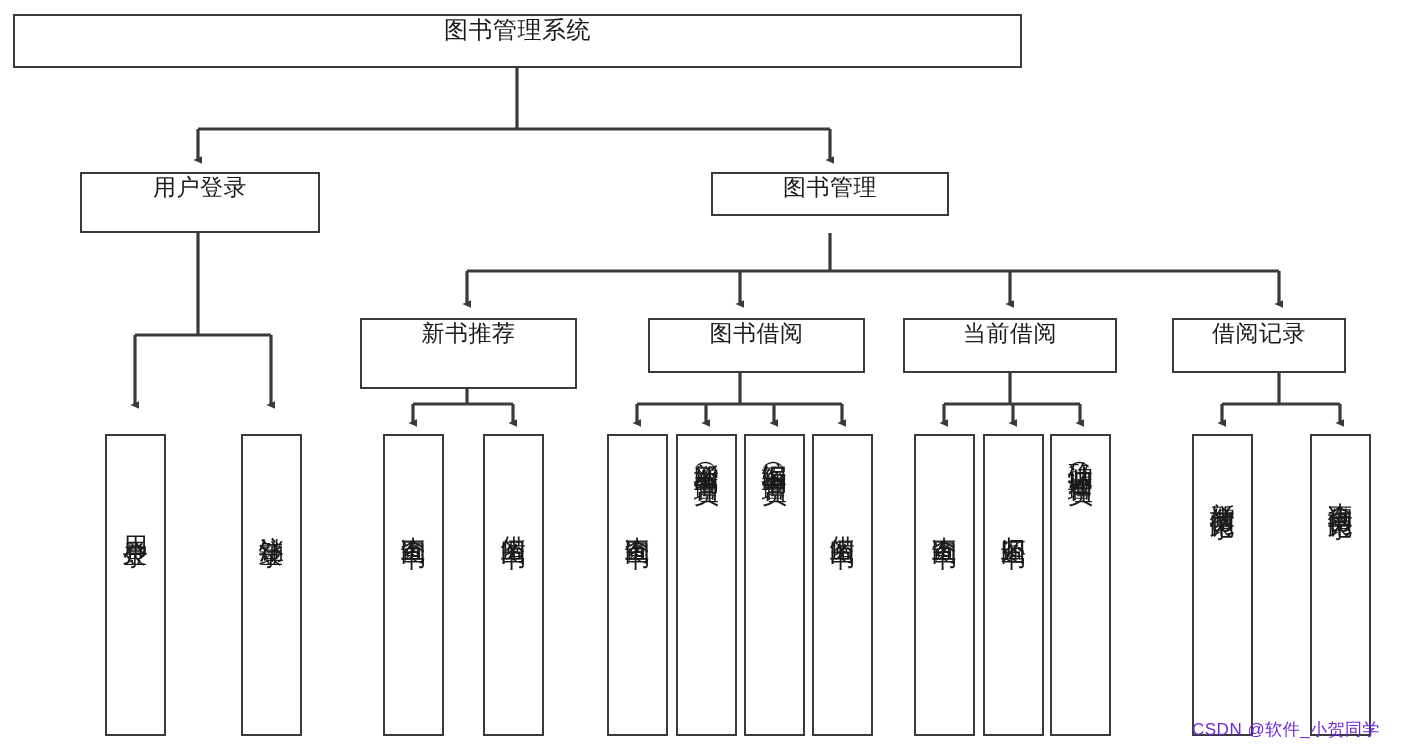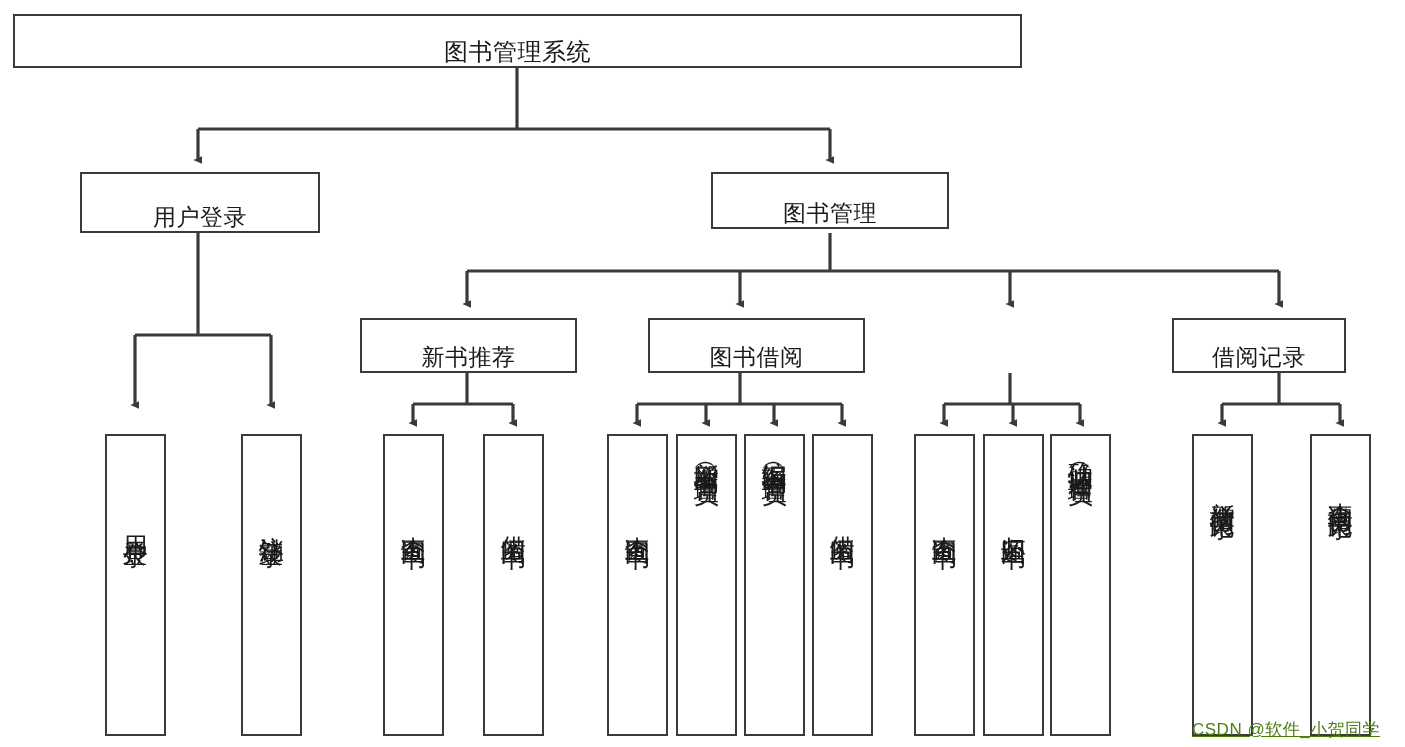--- a/index.html
+++ b/index.html
@@ -24,21 +24,21 @@
     width: 1405px;
     height: 747px;
     pointer-events: none;
   }
   .node {
     position: absolute;
     box-sizing: border-box;
     background: #ffffff;
     border: 2px solid #3a3a3a;
     display: flex;
-    align-items: flex-end;
+    align-items: flex-start;
     justify-content: center;
     overflow: hidden;
   }
   .node .label {
     color: #1a1a1a;
     text-align: center;
     line-height: 1.18;
     letter-spacing: 0.5px;
     white-space: nowrap;
   }
@@ -66,26 +66,25 @@
     margin-top: 0;
   }
   .node.vertical.mid .label {
     margin-top: 40px;
   }
   .node.vertical.midlow .label {
     margin-top: 74px;
   }
   .watermark {
     position: absolute;
-    color: #4d7c0f;
+    color: #6d28d9;
     font-size: 17px;
     white-space: nowrap;
     letter-spacing: 0.5px;
     user-select: none;
-    text-decoration: underline;
   }
 </style>
 </head>
 <body>
 
 <div id="canvas">
 
   <svg class="links" viewBox="0 0 1405 747">
     <defs>
       <marker id="arrow" markerWidth="9" markerHeight="9" refX="4.2" refY="4.4" orient="auto" markerUnits="userSpaceOnUse">
@@ -137,30 +136,33 @@
     </g>
   </svg>
 
   <div class="node root horizontal" style="left:13px; top:14px; width:1009px; height:54px;">
     <span class="label">图书管理系统</span>
   </div>
 
   <div class="node horizontal" style="left:80px; top:172px; width:240px; height:61px;">
     <span class="label">用户登录</span>
   </div>
-  <div class="node horizontal" style="left:711px; top:172px; width:238px; height:57px;">
+  <div class="node horizontal" style="left:711px; top:172px; width:238px; height:44px;">
     <span class="label">图书管理</span>
   </div>
 
-  <div class="node horizontal" style="left:360px; top:318px; width:217px; height:55px;">
+  <div class="node horizontal" style="left:360px; top:318px; width:217px; height:71px;">
     <span class="label">新书推荐</span>
   </div>
   <div class="node horizontal" style="left:648px; top:318px; width:217px; height:55px;">
     <span class="label">图书借阅</span>
   </div>
+  <div class="node horizontal" style="left:903px; top:318px; width:214px; height:55px;">
+    <span class="label">当前借阅</span>
+  </div>
   <div class="node horizontal" style="left:1172px; top:318px; width:174px; height:55px;">
     <span class="label">借阅记录</span>
   </div>
 
   <div class="node vertical midlow" style="left:105px; top:434px; width:61px; height:302px;">
     <span class="label">用户登录</span>
   </div>
   <div class="node vertical midlow" style="left:241px; top:434px; width:61px; height:302px;">
     <span class="label">注销登录</span>
   </div>

